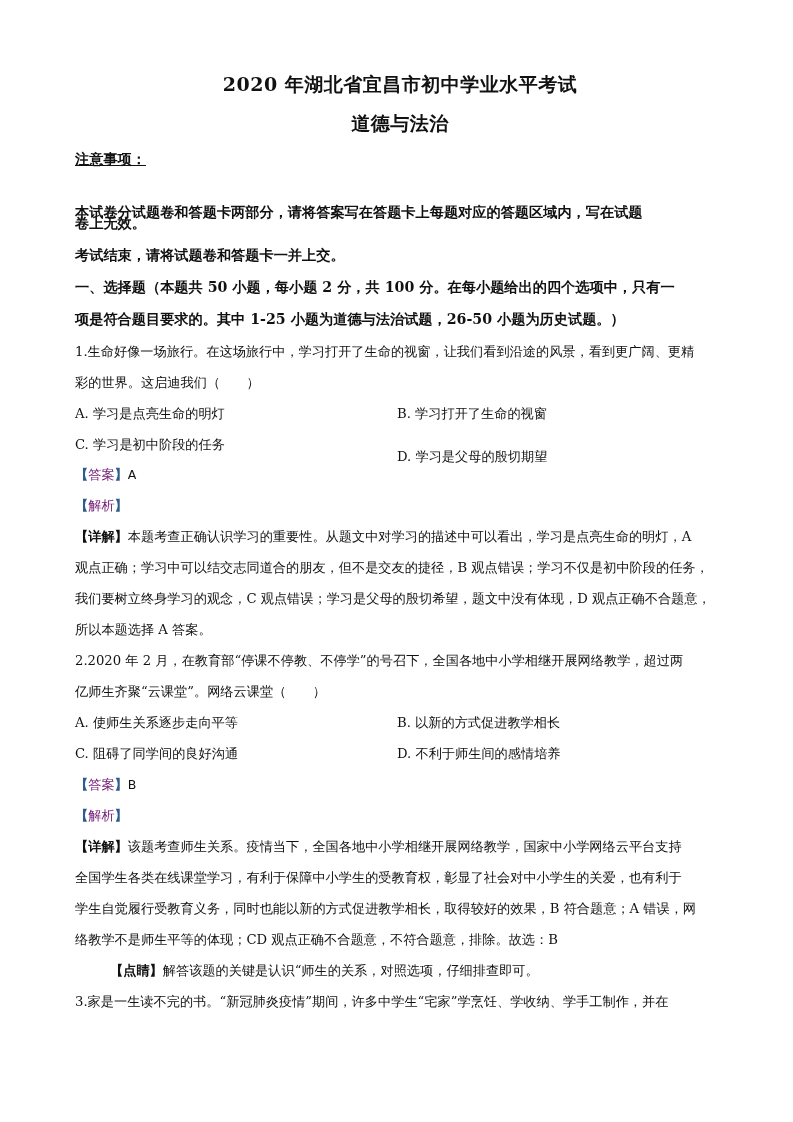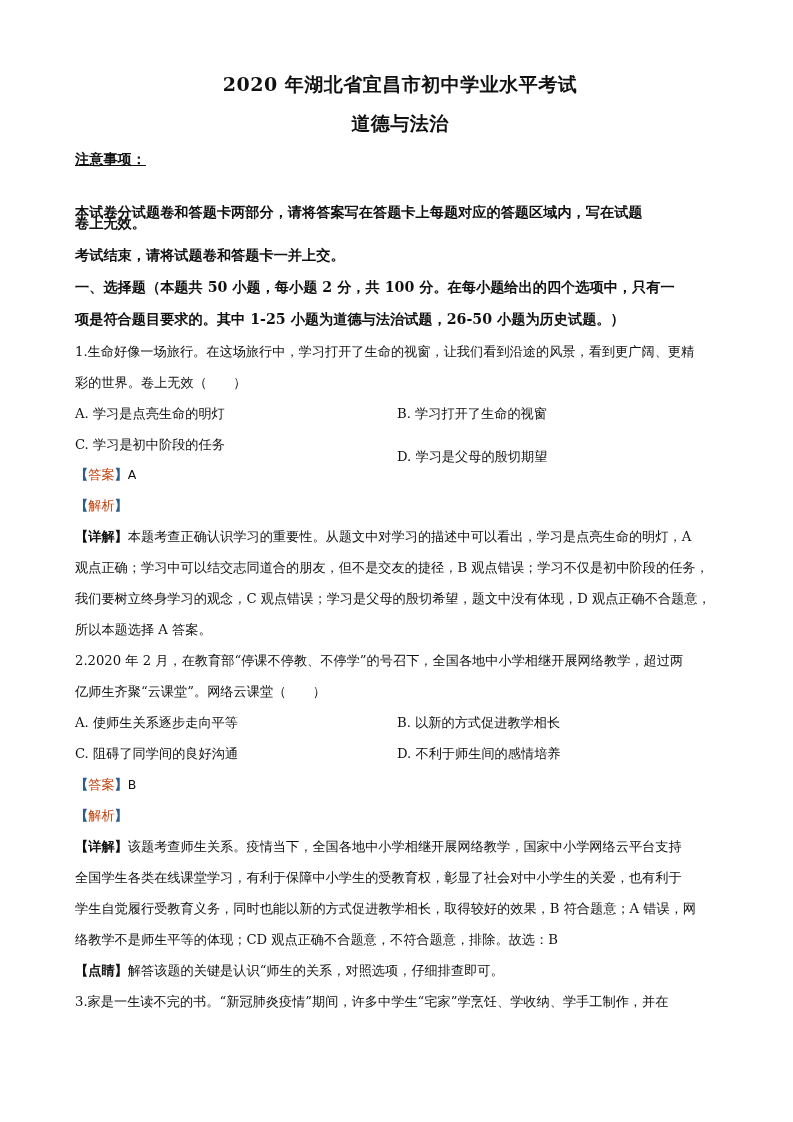--- a/index.html
+++ b/index.html
@@ -4,42 +4,42 @@
   <style>
     html, body { margin: 0; padding: 0; background: #ffffff; }
     body { width: 793px; height: 1122px; position: relative; overflow: hidden;
       font-family: "DejaVu Serif", "Liberation Serif", serif; color: #111; }
     .page { position: absolute; left: 75px; top: 0; width: 650px; }
     .title { position: absolute; left: 0; width: 650px; text-align: center; font-weight: bold; font-size: 19px; letter-spacing: 0.5px; }
     .line { position: absolute; left: 0; white-space: nowrap; font-size: 13.2px; line-height: 18px; }
     .bold { font-weight: bold; font-size: 14.2px; }
     .opt { position: absolute; white-space: nowrap; font-size: 13.2px; line-height: 18px; }
     .br { color: #2e5d8c; font-weight: bold; }
-    .lbl { color: #c2410c; }
+    .lbl { color: #701a75; }
     .ans { font-family: "DejaVu Sans", sans-serif; font-size: 12.5px; }
     .detail-lbl { font-weight: bold; }
   </style>
 </head>
 <body>
 
 <div class="page">
 
   <div class="title" style="top:72px;">2020 年湖北省宜昌市初中学业水平考试</div>
   <div class="title" style="top:111px;">道德与法治</div>
 
   <div class="line bold" style="top:150px;text-decoration:underline;">注意事项：</div>
   <div class="line bold" style="top:182px;margin-top:21px;">本试卷分试题卷和答题卡两部分，请将答案写在答题卡上每题对应的答题区域内，写在试题</div>
   <div class="line bold" style="top:214px;">卷上无效。</div>
   <div class="line bold" style="top:246px;">考试结束，请将试题卷和答题卡一并上交。</div>
   <div class="line bold" style="top:278px;">一、选择题（本题共 50 小题，每小题 2 分，共 100 分。在每小题给出的四个选项中，只有一</div>
   <div class="line bold" style="top:310px;">项是符合题目要求的。其中 1-25 小题为道德与法治试题，26-50 小题为历史试题。）</div>
 
   <div>
     <div class="line" style="top:343px;">1.生命好像一场旅行。在这场旅行中，学习打开了生命的视窗，让我们看到沿途的风景，看到更广阔、更精</div>
-    <div class="line" style="top:374px;">彩的世界。卷上无效（　　）</div>
+    <div class="line" style="top:374px;">彩的世界。这启迪我们（　　）</div>
     <div class="opt" style="top:405px; left:0;">A.  学习是点亮生命的明灯</div>
     <div class="opt" style="top:405px; left:322px;">B.  学习打开了生命的视窗</div>
     <div class="opt" style="top:436px; left:0;">C.  学习是初中阶段的任务</div>
     <div class="opt" style="top:448px; left:322px;">D.  学习是父母的殷切期望</div>
 
     <div class="line" style="top:466px;">
       <span class="br">【</span><span class="lbl">答案</span><span class="br">】</span><span class="ans">A</span>
     </div>
     <div class="line" style="top:497px;">
       <span class="br">【</span><span class="lbl">解析</span><span class="br">】</span>
@@ -68,21 +68,21 @@
       <span class="br">【</span><span class="lbl">解析</span><span class="br">】</span>
     </div>
 
     <div class="line" style="top:838px;">
       <span class="detail-lbl">【详解】</span><span>该题考查师生关系。疫情当下，全国各地中小学相继开展网络教学，国家中小学网络云平台支持</span>
     </div>
     <div class="line" style="top:869px;">全国学生各类在线课堂学习，有利于保障中小学生的受教育权，彰显了社会对中小学生的关爱，也有利于</div>
     <div class="line" style="top:900px;">学生自觉履行受教育义务，同时也能以新的方式促进教学相长，取得较好的效果，B 符合题意；A 错误，网</div>
     <div class="line" style="top:931px;">络教学不是师生平等的体现；CD 观点正确不合题意，不符合题意，排除。故选：B</div>
 
-    <div class="line" style="top:962px;">
+    <div class="line" style="top:962px;margin-left:35px;">
       <span class="detail-lbl">【点睛】</span><span>解答该题的关键是认识“师生的关系，对照选项，仔细排查即可。</span>
     </div>
   </div>
 
   <div>
     <div class="line" style="top:993px;">3.家是一生读不完的书。“新冠肺炎疫情”期间，许多中学生“宅家”学烹饪、学收纳、学手工制作，并在</div>
   </div>
 
 </div>
 

